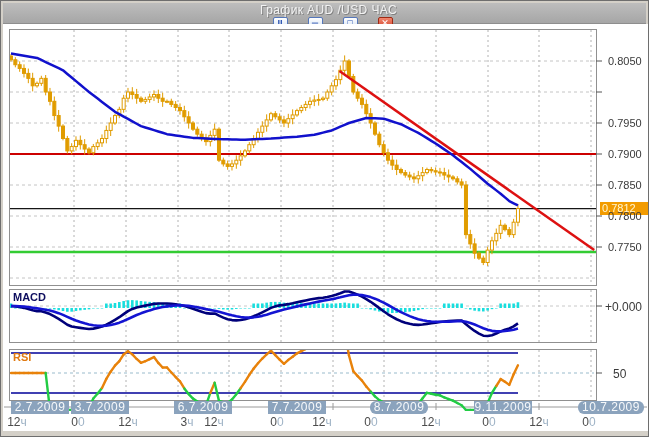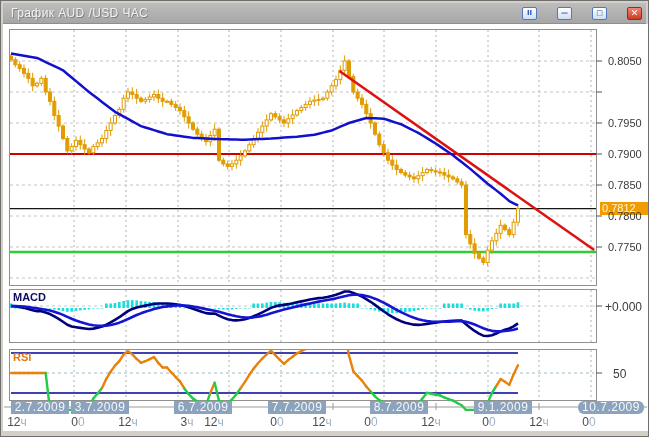--- a/index.html
+++ b/index.html
@@ -1,20 +1,20 @@
 <!DOCTYPE html>
 <html><head>
 <meta charset="utf-8">
 <style>
   html,body{margin:0;padding:0;background:#e8e8e8;font-family:"Liberation Sans",sans-serif;}
   .window{position:relative;width:649px;height:437px;background:#d4d0c8;border:1px solid #6e6e6e;
           box-sizing:border-box;overflow:hidden;}
   .titlebar{position:absolute;left:2px;top:2px;width:643px;height:20px;
             background:linear-gradient(#bdbdbd,#a6a6a6);display:flex;align-items:center;
-            border-bottom:1px solid #8e8e8e;}
+            border-bottom:1px solid #8e8e8e;flex-direction:column;}
   .title{color:#f2f2f2;font-size:12px;padding-left:8px;letter-spacing:.4px;
          text-shadow:1px 1px 0 rgba(90,90,90,.55);flex:1;white-space:nowrap;}
   .controls{display:flex;align-items:center;padding-right:4px;}
   .btn{width:15px;height:13px;margin-left:20px;border:1px solid #5577bb;border-radius:2px;
        background:linear-gradient(#ffffff,#cfdff2);color:#2a52b0;font-size:7px;font-weight:bold;
        display:flex;align-items:center;justify-content:center;padding:0;line-height:1;
        font-family:"DejaVu Sans",sans-serif;cursor:default;}
   .btn.close{background:linear-gradient(#f2876f,#cc3a23);border-color:#9e2a14;color:#fff;font-size:9px;}
   .surface{position:absolute;left:2px;top:23px;width:645px;height:407px;background:#ffffff;}
   svg#chart{position:absolute;left:0;top:0;z-index:1;}
@@ -626,22 +626,22 @@
       <span class="price-label" style="top: 70px; padding-left: 40px;">0.8000</span>
       <span class="price-label" style="top: 116px;">0.7950</span>
       <span class="price-label" style="top: 147px;">0.7900</span>
       <span class="price-label" style="top: 178px;">0.7850</span>
       <span class="price-label" style="top: 209px;">0.7800</span>
       <span class="price-label" style="top: 240px;">0.7750</span>
       <span class="date-box" style="left: 10px; width: 58px;">2.7.2009</span>
       <span class="date-box" style="left: 70px; width: 58px;">3.7.2009</span>
       <span class="date-box" style="left: 173px; width: 58px;">6.7.2009</span>
       <span class="date-box" style="left: 267px; width: 58px;">7.7.2009</span>
-      <span class="date-box" style="left: 369px; width: 58px;">8.7.2009</span>
-      <span class="date-box" style="left: 473px; width: 58px;">9.1.2009</span>
+      <span class="date-box" style="left: 369px; width: 58px; border-radius: 6px;">8.7.2009</span>
+      <span class="date-box" style="left: 473px; width: 58px;">9.11.2009</span>
       <span class="date-box" style="left: 577px; width: 66px; border-radius: 6px;">10.7.2009</span>
       <span class="time-label" style="left: 16px;"><span class="m">12</span><span class="s">ч</span></span>
       <span class="time-label" style="left: 77px;"><span class="m">0</span><span class="s">0</span></span>
       <span class="time-label" style="left: 127px;"><span class="m">12</span><span class="s">ч</span></span>
       <span class="time-label" style="left: 186px;"><span class="m">3</span><span class="s">ч</span></span>
       <span class="time-label" style="left: 213px;"><span class="m">12</span><span class="s">ч</span></span>
       <span class="time-label" style="left: 276px;"><span class="m">0</span><span class="s">0</span></span>
       <span class="time-label" style="left: 321px;"><span class="m">12</span><span class="s">ч</span></span>
       <span class="time-label" style="left: 370px;"><span class="m">0</span><span class="s">0</span></span>
       <span class="time-label" style="left: 430px;"><span class="m">12</span><span class="s">ч</span></span>

